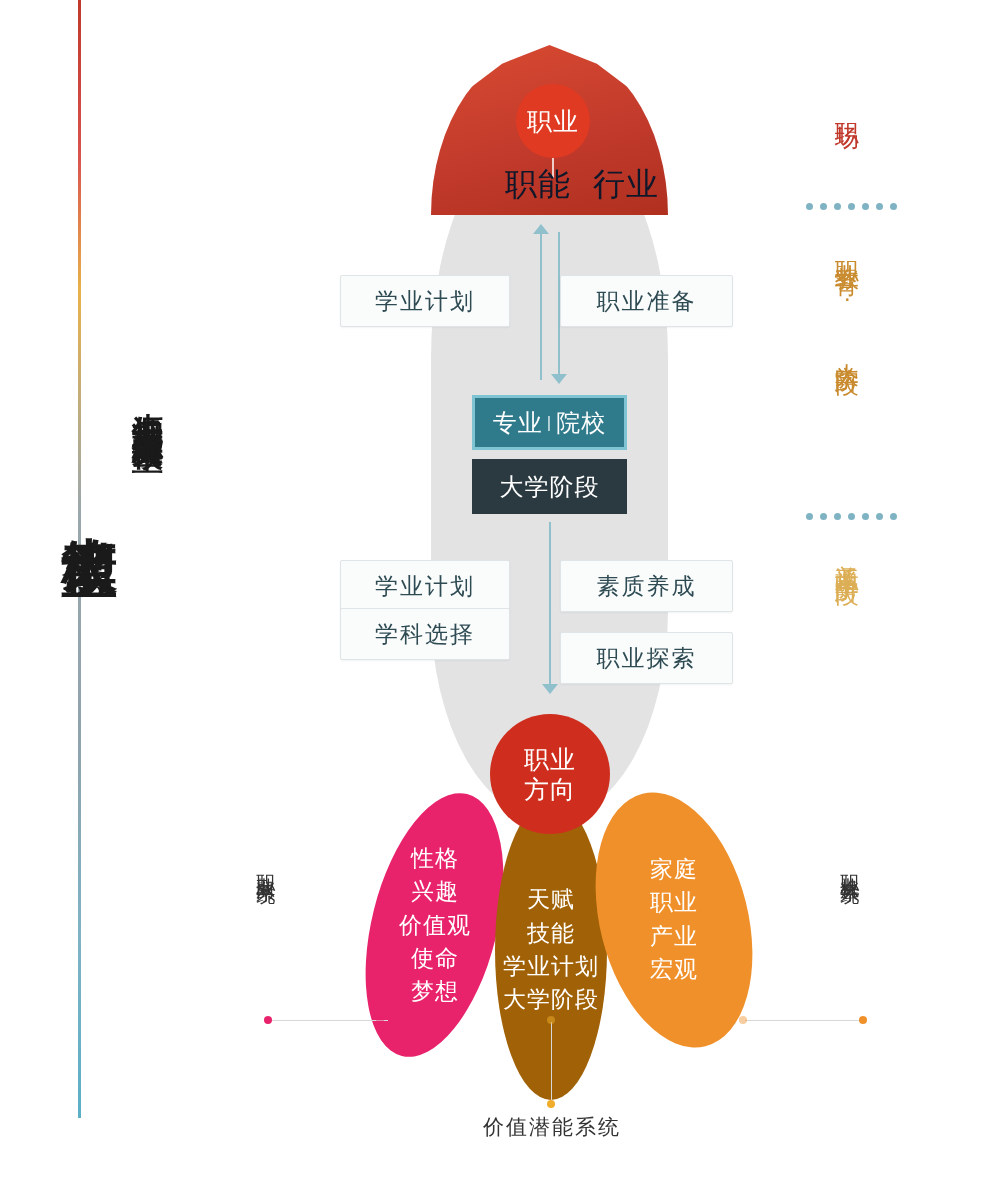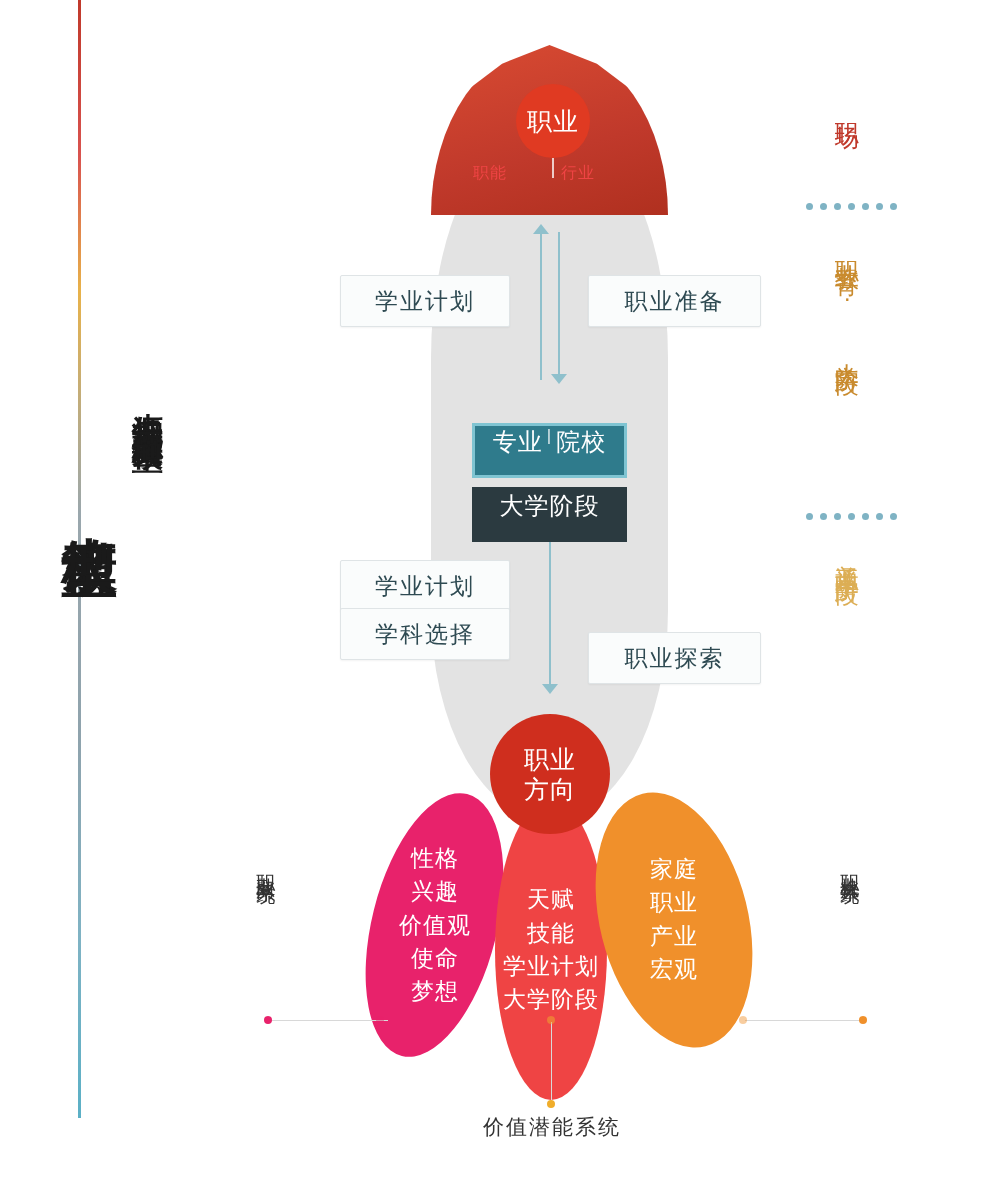--- a/index.html
+++ b/index.html
@@ -96,23 +96,24 @@
     position: absolute;
     left: 552px;
     top: 158px;
     width: 2px;
     height: 20px;
     background: rgba(255,255,255,0.75);
   }
   .nose-label {
     position: absolute;
     top: 163px;
-    color: #ef4444;
-    font-size: 16px;
-    letter-spacing: 1px;
+    color: #0f172a;
+    font-size: 32px;
+    letter-spacing: 1px;
+    margin-left: 32px;
   }
   .nose-label.l { left: 473px; }
   .nose-label.r { left: 561px; }
 
   
   .arrow-line {
     position: absolute;
     background: #8fc0cc;
   }
   .arrow-head {
@@ -131,33 +132,33 @@
     display: flex;
     align-items: center;
     justify-content: center;
     font-size: 23px;
     color: #2e4a52;
     letter-spacing: 2px;
     border-radius: 2px;
     box-shadow: 0 1px 2px rgba(0,0,0,0.05);
   }
   .box.w-left  { left: 340px; width: 170px; height: 52px; }
-  .box.w-right { left: 588px; width: 173px; height: 52px; }
+  .box.w-right { left: 560px; width: 173px; height: 52px; }
 
   .center-box {
     position: absolute;
     left: 472px;
     width: 155px;
     height: 55px;
     display: flex;
+    align-items: center;
     justify-content: center;
     font-size: 24px;
     color: #ffffff;
     letter-spacing: 1px;
-    margin-top: 28px;
   }
   .center-box.top {
     top: 395px;
     background: #2f7b8c;
     border: 3px solid #7fc4d2;
     box-sizing: border-box;
   }
   .center-box.bottom {
     top: 459px;
     background: #2b3a40;
@@ -206,21 +207,21 @@
   }
   .fin.left {
     left: 372px; top: 790px;
     width: 125px; height: 270px;
     background: #e8226b;
     transform: rotate(14deg);
   }
   .fin.mid {
     left: 495px; top: 800px;
     width: 112px; height: 300px;
-    background: #ef4444;
+    background: #a16207;
   }
   .fin.right {
     left: 600px; top: 790px;
     width: 148px; height: 260px;
     background: #f0902b;
     transform: rotate(-14deg);
   }
   .fin-inner { transform: rotate(0deg); text-align: center; }
   .fin.left .fin-inner  { transform: rotate(-14deg); }
   .fin.right .fin-inner { transform: rotate(14deg); }
@@ -300,20 +301,21 @@
   <div class="box w-right" style="top:275px;">职业准备</div>
 
   <div class="center-box top">
     <span>专业</span>
     <span class="sep">|</span>
     <span>院校</span>
   </div>
   <div class="center-box bottom">大学阶段</div>
 
   <div class="box w-left" style="top:560px;">学业计划</div>
+  <div class="box w-right" style="top:560px;">素质养成</div>
   <div class="box w-left" style="top:608px;">学科选择</div>
   <div class="box w-right" style="top:632px;">职业探索</div>
 
   <div class="fin left">
     <div class="fin-inner">
       <div>性格</div>
       <div>兴趣</div>
       <div>价值观</div>
       <div>使命</div>
       <div>梦想</div>

